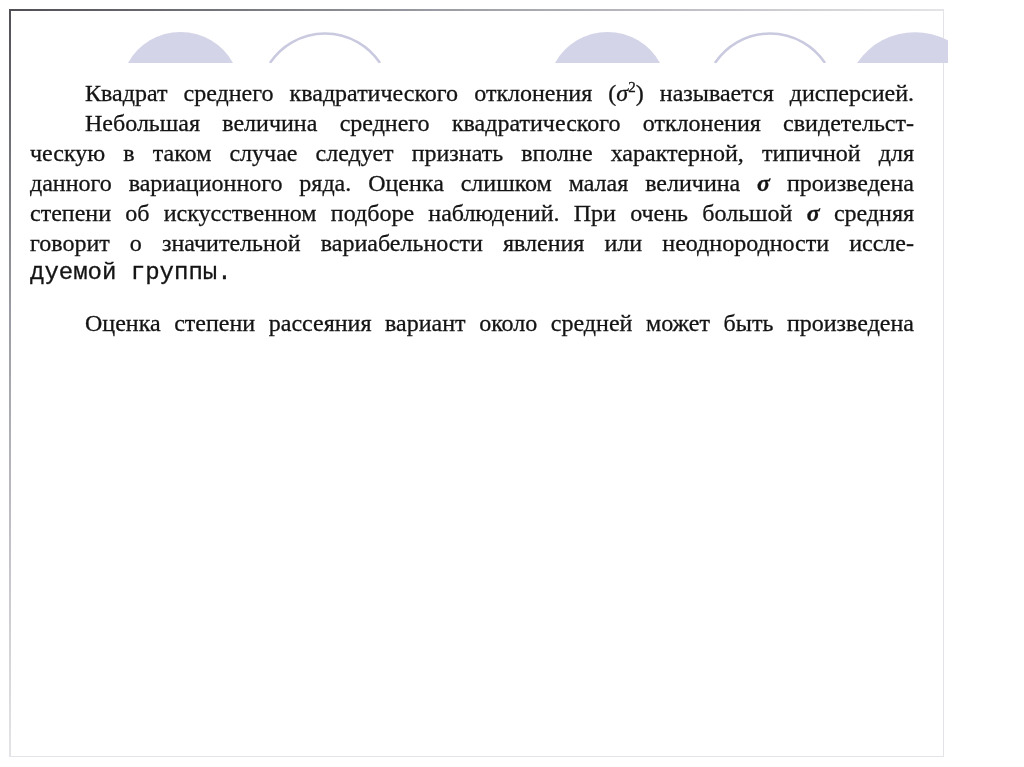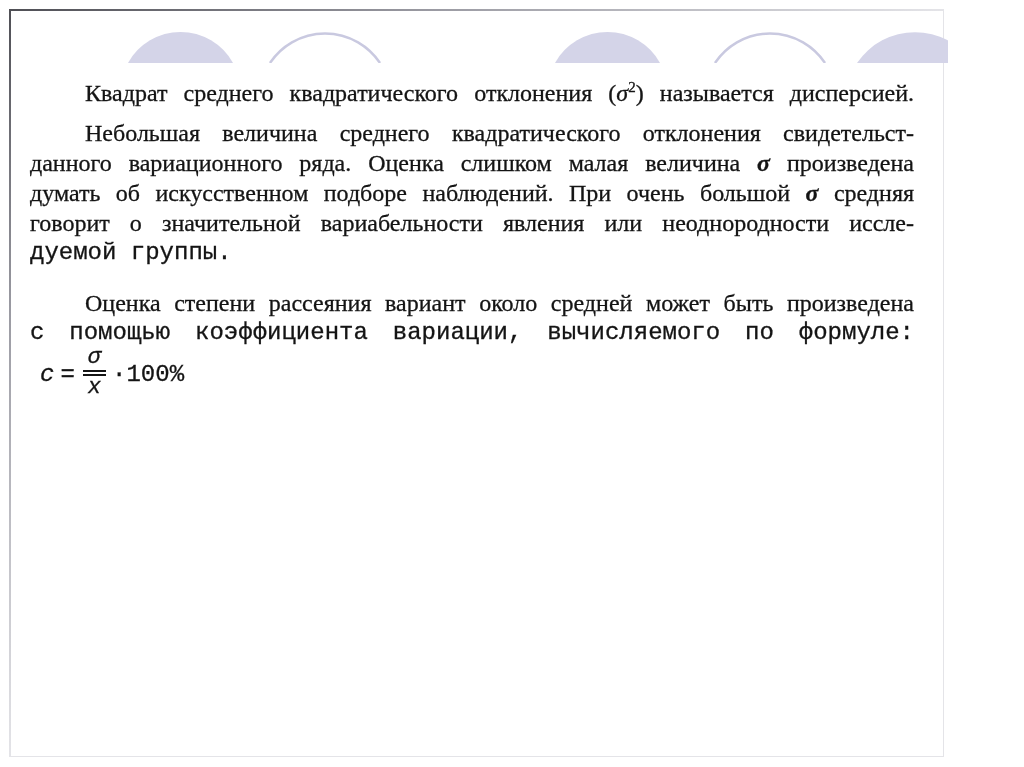--- a/index.html
+++ b/index.html
@@ -18,21 +18,21 @@
   
   .arc-band{position:absolute;left:0;top:0;width:1024px;height:70px;}
   .arc-band svg{position:absolute;display:block;}
   
   .text-block{
     position:absolute;left:30px;right:34px;top:72px;
     font-size:24px;line-height:30px;
     -webkit-text-stroke:0.3px;
   }
   .para{margin:0;}
-  .para.p2{margin-top:10px;}
+  .para.p2{}
   .para.p3{margin-top:20px;}
   .para.p4{margin-top:8px;}
   .line{text-align:justify;text-align-last:justify;}
   .line.last{text-align-last:left;font-family:Liberation Mono, monospace;}
   .line.indent{text-indent:55px;}
   .seg-sigma{font-style:italic;font-weight:700;}
   .seg-italic-sigma{font-style:italic;}
   .seg-sup{font-size:15px;vertical-align:9px;}
   
   .formula{white-space:nowrap;display:inline-block;vertical-align:middle;margin-left:10px;}
@@ -71,23 +71,23 @@
         <path d="M0,31 A70,70 0 0 1 116,31 Z" fill="#d4d4e8"></path>
       </svg>
     </div>
 
   <div class="text-block">
       <div class="para p1">
         <div class="line indent"><span>Квадрат среднего квадратического отклонения (</span><span class="seg-italic-sigma">σ</span><span class="seg-sup">2</span><span>) называется дисперсией.</span></div>
       </div>
       <div class="para p2">
         <div class="line indent"><span>Небольшая величина среднего квадратического отклонения  свидетельст-</span></div>
+        <div class="line"><span>ческую в таком случае следует признать вполне характерной, типичной для</span></div>
         <div class="line"><span>данного вариационного ряда. Оценка слишком малая величина </span><span class="seg-sigma">σ</span><span> произведена</span></div>
-        <div class="line"><span>думать об искусственном подборе наблюдений. При очень большой </span><span class="seg-sigma">σ</span><span> средняя</span></div>
+        <div class="line"><span>степени об искусственном подборе наблюдений. При очень большой </span><span class="seg-sigma">σ</span><span> средняя</span></div>
         <div class="line"><span>говорит о значительной вариабельности явления или неоднородности иссле-</span></div>
         <div class="line last"><span>дуемой группы.</span></div>
       </div>
       <div class="para p3">
         <div class="line indent"><span>Оценка степени рассеяния вариант около средней может быть произведена</span></div>
-        <div class="line last"><span>с помощью коэффициента вариации, вычисляемого по формуле:</span><span class="formula"><span class="f-lhs">c</span><span class="f-eq">=</span><span class="frac"><span class="fnum">σ</span><span class="fden">x</span></span><span class="f-val">·100%</span></span></div>
       </div>
     </div>
 </div>
 
 </body></html>

